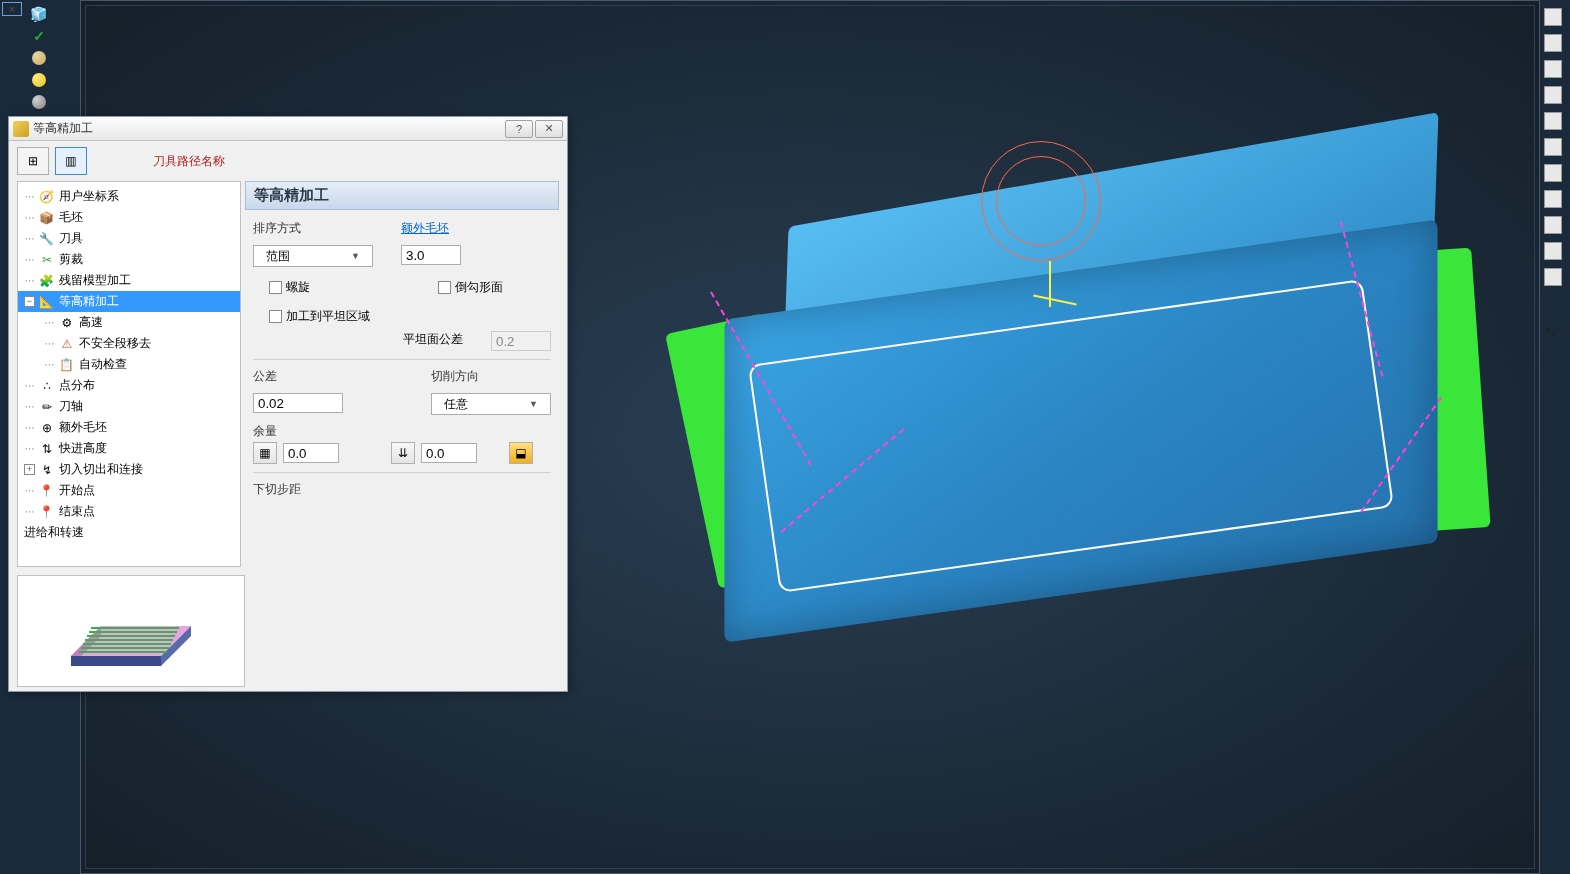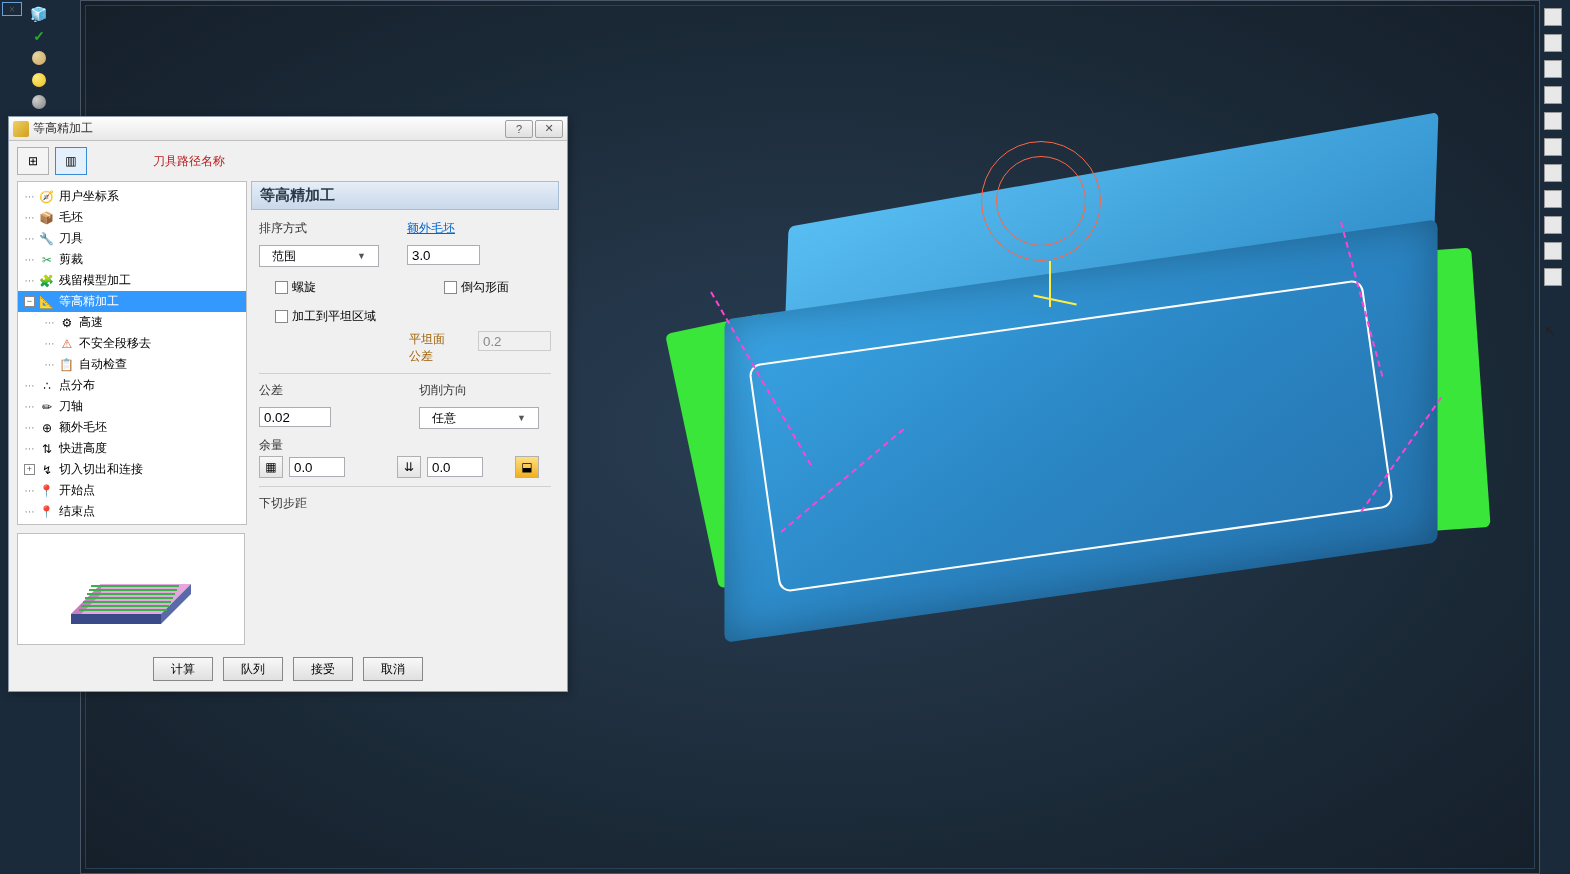--- a/index.html
+++ b/index.html
@@ -165,21 +165,21 @@
 .combo {
   height: 22px; border: 1px solid #abadb3; background: #fff;
   display: flex; align-items: center; padding: 0 12px; width: 120px;
   justify-content: space-between;
 }
 .combo .arrow { font-size: 9px; color: #555; }
 .txtbox {
   height: 20px; border: 1px solid #abadb3; background: #fff;
   padding: 0 4px; width: 56px;
 }
-.txtbox.small { width: 73px; }
+.txtbox.small { width: 60px; }
 .txtbox.disabled { background: #f0f0f0; color: #888; border-color: #ccc; }
 .chkrow { display: flex; align-items: center; gap: 4px; margin: 6px 16px; }
 .chk { width: 13px; height: 13px; border: 1px solid #888; background: #fff; }
 .sep { border-top: 1px solid #d0d0d0; margin: 8px 0; }
 .icon-btn {
   width: 24px; height: 22px; border: 1px solid #b0b0b0;
   background: linear-gradient(#f8f8f8,#e4e4e4);
   display: inline-flex; align-items: center; justify-content: center;
   font-size: 12px;
 }
@@ -445,31 +445,31 @@
               <span>倒勾形面</span>
             </div>
           </div>
 
           <div class="chkrow">
             <span class="chk"></span>
             <span>加工到平坦区域</span>
           </div>
           <div class="fg-row" style="margin-left:150px">
             <div class="fg-col">
-              <span class="fg-label" style="color:#a16207">平坦面公差</span>
+              <span class="fg-label" style="color:#000000">平坦面公差</span>
             </div>
             <input class="txtbox small disabled" disabled="" value="0.2" style="">
           </div>
 
           <div class="sep"></div>
 
           <div class="fg-row">
             <div class="fg-col">
               <span class="fg-label">公差</span>
-              <input class="txtbox" style="width: 72px;" value="0.02">
+              <input class="txtbox" style="width: 90px;" value="0.02">
             </div>
             <div class="fg-col" style="margin-left:60px">
               <span class="fg-label">切削方向</span>
               <div class="combo">
                 <span>任意</span>
                 <span class="arrow">▼</span>
               </div>
             </div>
           </div>
 
@@ -511,20 +511,14 @@
             <path d="M34,54 L122,54"></path>
               <path d="M36,50 L124,50"></path>
               <path d="M38,46 L126,46"></path>
             <path d="M40,42 L128,42"></path>
           </g>
         </svg>
       </div>
       <div style="flex:1"></div>
     </div>
 
-    <div class="dlg-buttons">
-      <button>计算</button>
-      <button>队列</button>
-      <button>接受</button>
-      <button>取消</button>
-    </div>
   </div>
 </div>
 
 </body></html>

